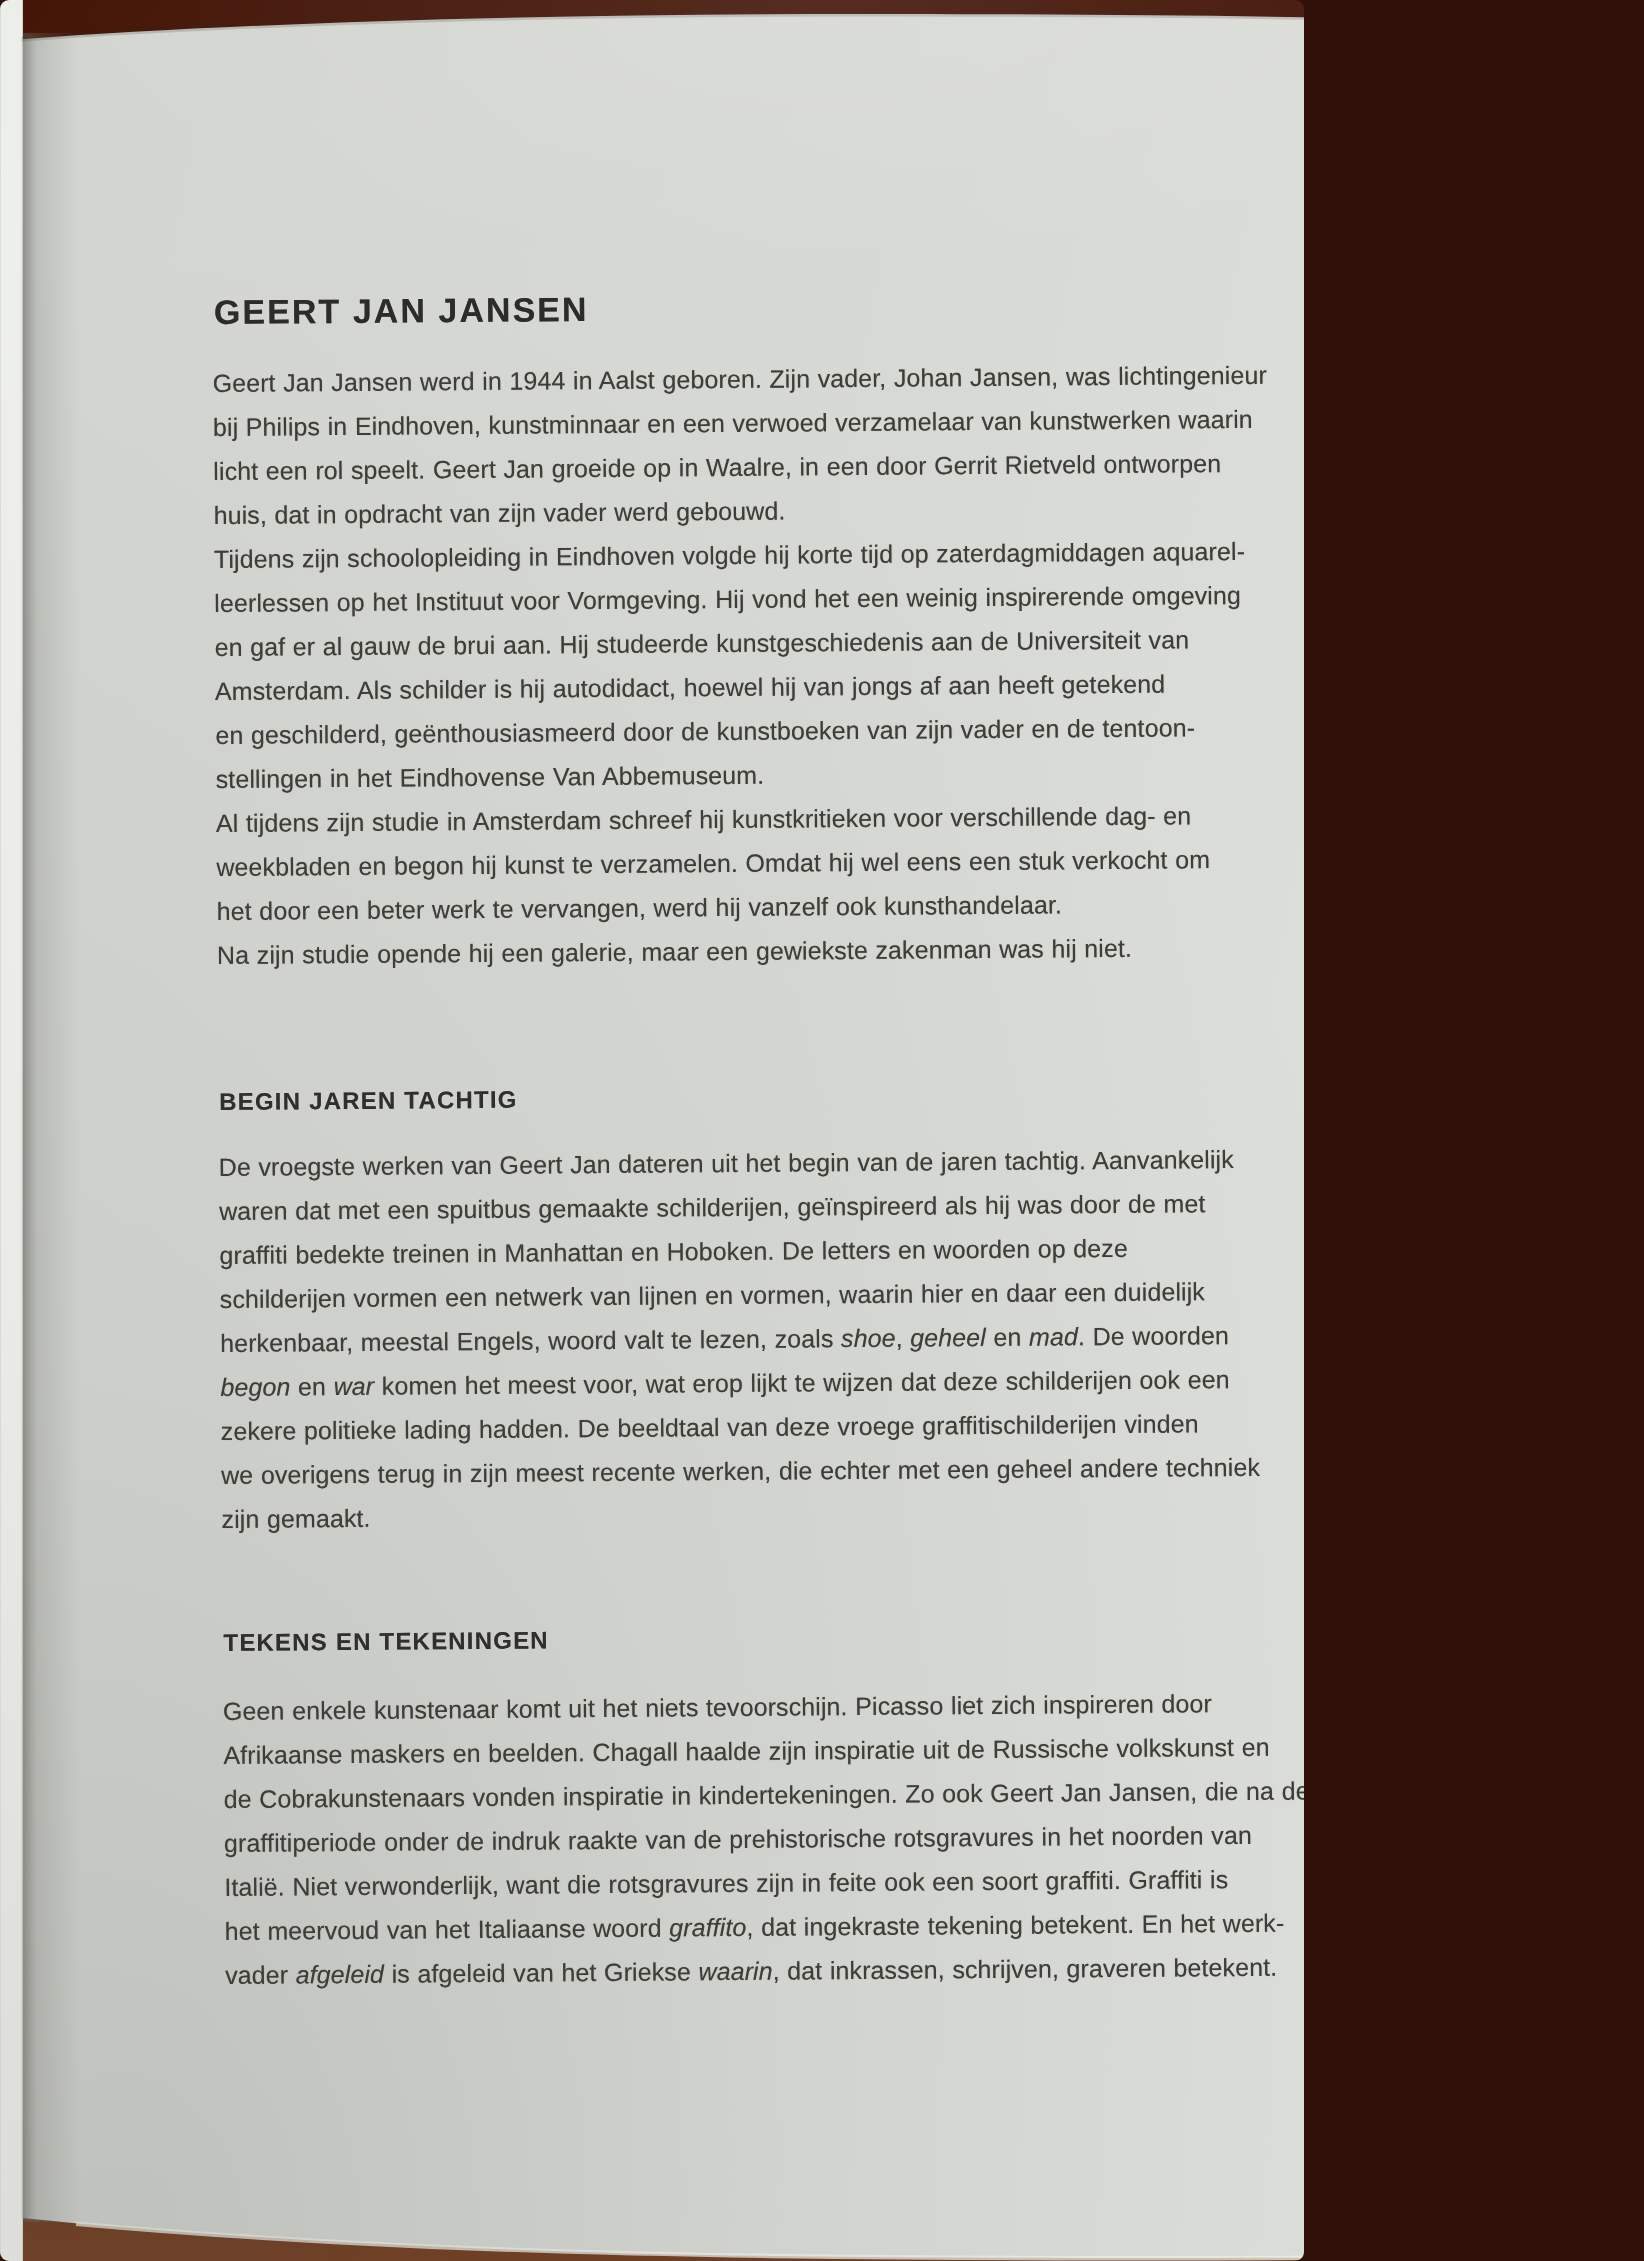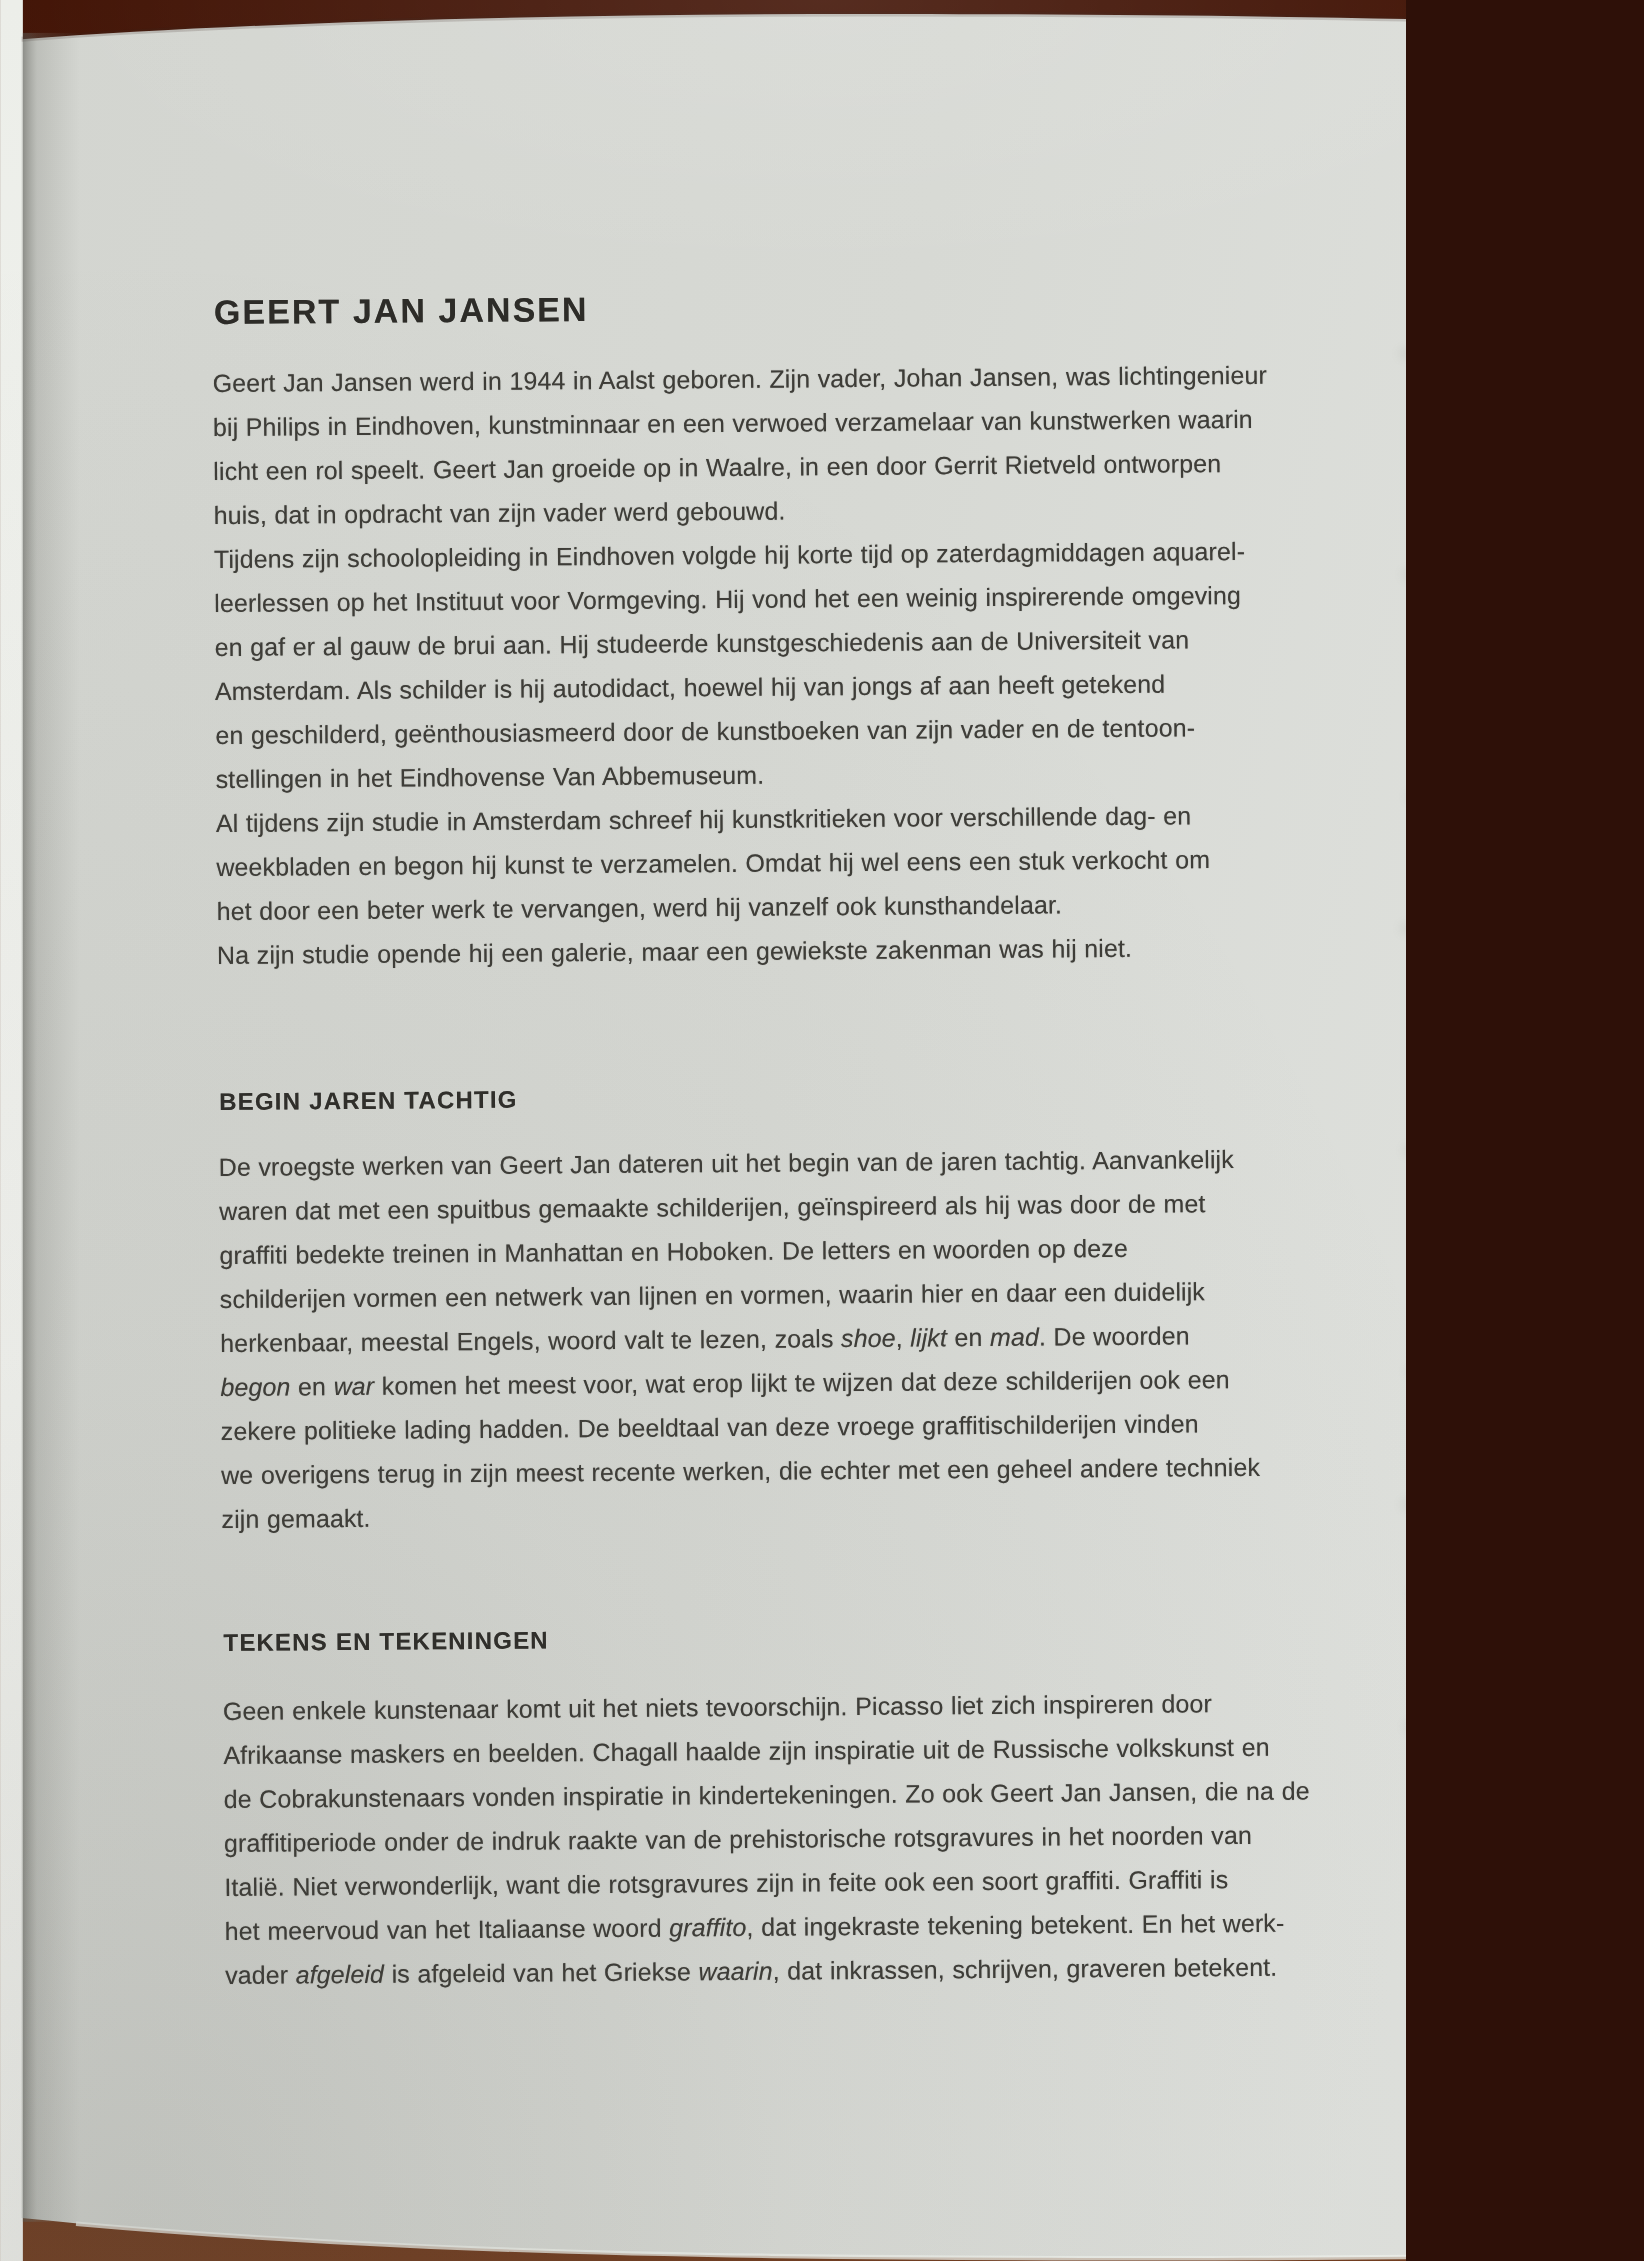--- a/index.html
+++ b/index.html
@@ -1,17 +1,17 @@
 <!DOCTYPE html>
 <html style="font-size:10px"><head>
 <meta charset="utf-8">
 <style>
   html,body{margin:0;padding:0;background:#2e1008;}
-  #stage{position:relative;width:1406px;height:2261px;overflow:hidden;
-         font-family:"Liberation Sans",sans-serif;}
+  #stage{position:relative;width:1304px;height:2261px;overflow:hidden;
+         font-family:"Liberation Sans",sans-serif;border-radius:9px;}
   #backdrop{position:absolute;left:0;top:0;width:1645px;height:2261px;}
   
   #text-layer{position:absolute;left:0;top:0;width:1645px;height:2261px;
               transform:rotate(-0.45deg);transform-origin:218px 1076px;}
   .chapter-title{position:absolute;left:220px;top:294px;
       font-size:34px;font-weight:bold;letter-spacing:0.06em;line-height:1.1;
       color:#2d2c28;white-space:nowrap;
       text-shadow:0 0 0.6px rgba(45,44,40,.55);}
   .section-heading{position:absolute;left:219px;
       font-size:24px;font-weight:bold;letter-spacing:0.05em;line-height:1.1;
@@ -153,21 +153,21 @@
         <div class="text-line"><span>het door een beter werk te vervangen, werd hij vanzelf ook kunsthandelaar.</span></div>
         <div class="text-line"><span>Na zijn studie opende hij een galerie, maar een gewiekste zakenman was hij niet.</span></div>
       </div>
 
     <div class="section-heading" id="heading-b">BEGIN JAREN TACHTIG</div>
     <div class="para" id="para-b">
         <div class="text-line"><span>De vroegste werken van Geert Jan dateren uit het begin van de jaren tachtig. Aanvankelijk</span></div>
         <div class="text-line"><span>waren dat met een spuitbus gemaakte schilderijen, geïnspireerd als hij was door de met</span></div>
         <div class="text-line"><span>graffiti bedekte treinen in Manhattan en Hoboken. De letters en woorden op deze</span></div>
         <div class="text-line"><span>schilderijen vormen een netwerk van lijnen en vormen, waarin hier en daar een duidelijk</span></div>
-        <div class="text-line"><span>herkenbaar, meestal Engels, woord valt te lezen, zoals </span><em>shoe</em><span>, </span><em>lijkt</em><span> en </span><em>mad</em><span>. De woorden</span></div>
+        <div class="text-line"><span>herkenbaar, meestal Engels, woord valt te lezen, zoals </span><em>shoe</em><span>, </span><em>geheel</em><span> en </span><em>mad</em><span>. De woorden</span></div>
         <div class="text-line"><em>begon</em><span> en </span><em>war</em><span> komen het meest voor, wat erop lijkt te wijzen dat deze schilderijen ook een</span></div>
         <div class="text-line"><span>zekere politieke lading hadden. De beeldtaal van deze vroege graffitischilderijen vinden</span></div>
         <div class="text-line"><span>we overigens terug in zijn meest recente werken, die echter met een geheel andere techniek</span></div>
         <div class="text-line"><span>zijn gemaakt.</span></div>
       </div>
 
     <div class="section-heading" id="heading-c">TEKENS EN TEKENINGEN</div>
     <div class="para" id="para-c">
         <div class="text-line"><span>Geen enkele kunstenaar komt uit het niets tevoorschijn. Picasso liet zich inspireren door</span></div>
         <div class="text-line"><span>Afrikaanse maskers en beelden. Chagall haalde zijn inspiratie uit de Russische volkskunst en</span></div>

